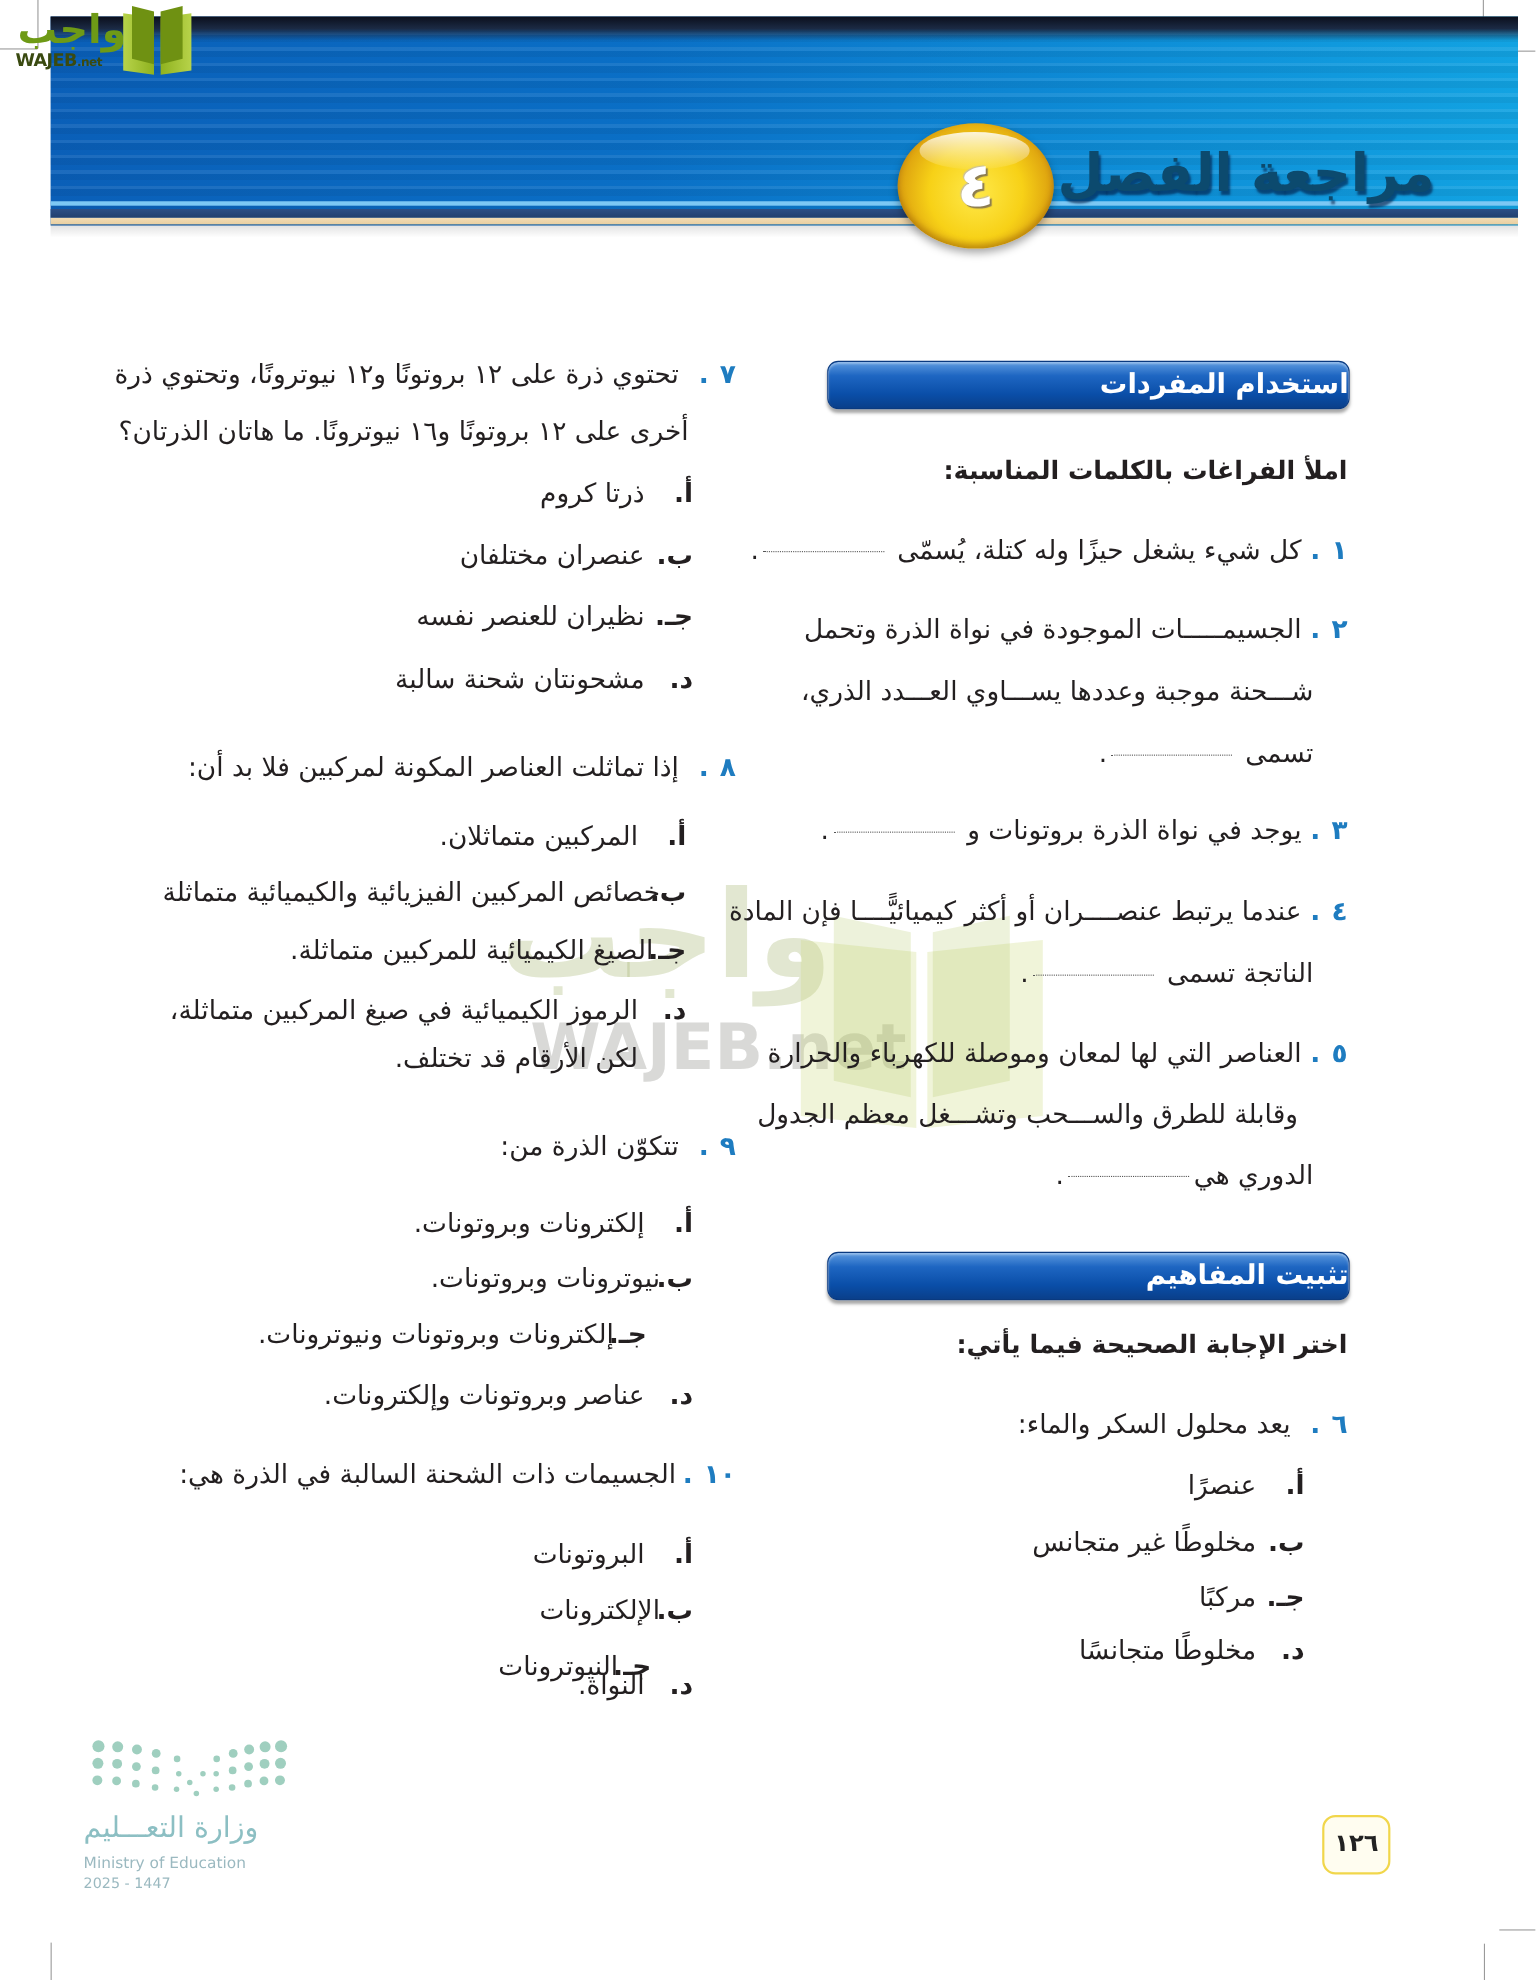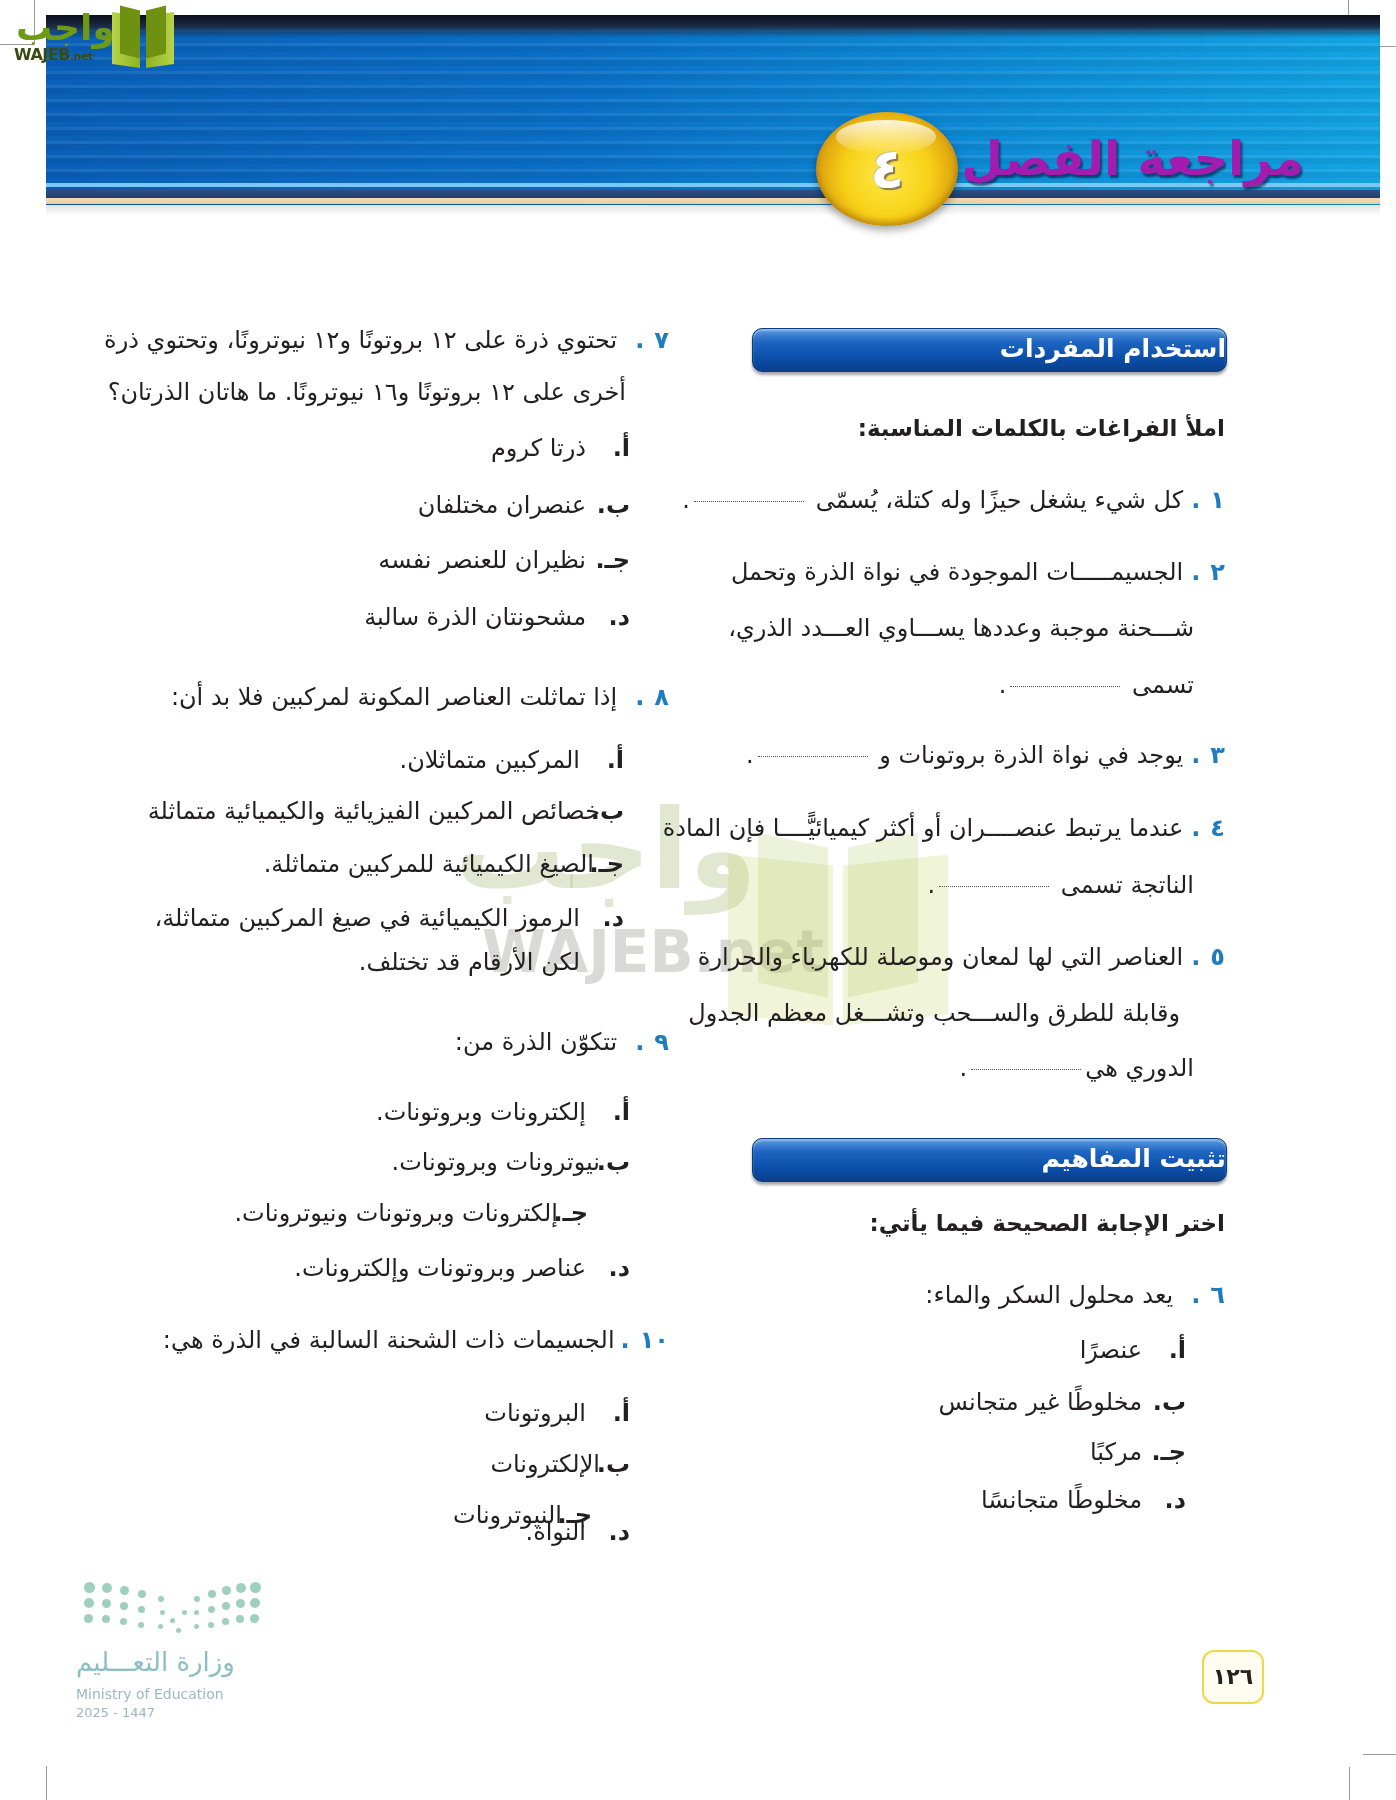--- a/index.html
+++ b/index.html
@@ -21,21 +21,21 @@
   .banner-top {
     position:absolute; left:46px; top:15px; width:1334px; height:22px;
     background:linear-gradient(180deg, #0b0f1c 0%, #1b2a44 50%, rgba(20,60,110,0) 100%);
   }
   .banner-line1 { position:absolute; left:46px; top:183px; width:1334px; height:4px; background:#7cc8f4; }
   .banner-line2 { position:absolute; left:46px; top:190px; width:1334px; height:8px; background:linear-gradient(180deg,#2c4f86,#22406e); }
   .banner-line3 { position:absolute; left:46px; top:198px; width:1334px; height:6px; background:linear-gradient(180deg,#f3dcb3,#e8cfa2); }
   .banner-shadow { position:absolute; left:46px; top:204px; width:1334px; height:12px; background:linear-gradient(180deg, rgba(0,0,0,0.12), rgba(0,0,0,0)); }
   .chapter-title {
     position:absolute; right:92px; top:118px; height:80px; line-height:80px;
-    font-size:48px; font-weight:bold; color:#a21caf; direction:rtl;
+    font-size:48px; font-weight:bold; color:#0c4a6e; direction:rtl;
     text-shadow: 2px 3px 2px rgba(0,20,60,0.6);
   }
   .chapter-badge {
     position:absolute; left:816px; top:112px; width:142px; height:114px;
     border-radius:50%;
     background:radial-gradient(circle at 50% 55%, #ffe94a 0%, #f7d117 45%, #e0a710 70%, #a8661c 100%);
     box-shadow: 0 4px 8px rgba(0,0,0,0.35), inset 0 -4px 6px rgba(120,60,0,0.4);
   }
   .chapter-badge::before {
     content:""; position:absolute; left:20px; top:8px; width:100px; height:34px;
@@ -198,21 +198,21 @@
 <div class="line" style="right:210px; top:1434px;"><span class="opt-letter">جـ.</span><span>مركبًا</span></div>
 <div class="line" style="right:210px; top:1482px;text-align:right;"><span class="opt-letter">د.</span><span>مخلوطًا متجانسًا</span></div>
 
 <div class="line" style="right:727px; top:322px;">
   <span class="qnum">٧</span><span class="qnum" style="margin:0 0 0 18px;">.</span><span>تحتوي ذرة على ١٢ بروتونًا و١٢ نيوترونًا، وتحتوي ذرة</span>
 </div>
 <div class="line" style="right:770px; top:374px;">أخرى على ١٢ بروتونًا و١٦ نيوترونًا. ما هاتان الذرتان؟</div>
 <div class="line" style="right:766px; top:430px;"><span class="opt-letter">أ.</span><span>ذرتا كروم</span></div>
 <div class="line" style="right:766px; top:487px;"><span class="opt-letter">ب.</span><span>عنصران مختلفان</span></div>
 <div class="line" style="right:766px; top:542px;"><span class="opt-letter">جـ.</span><span>نظيران للعنصر نفسه</span></div>
-<div class="line" style="right:766px; top:599px;"><span class="opt-letter">د.</span><span>مشحونتان الذرة سالبة</span></div>
+<div class="line" style="right:766px; top:599px;"><span class="opt-letter">د.</span><span>مشحونتان شحنة سالبة</span></div>
 
 <div class="line" style="right:727px; top:679px;">
   <span class="qnum">٨</span><span class="qnum" style="margin:0 0 0 18px;">.</span><span>إذا تماثلت العناصر المكونة لمركبين فلا بد أن:</span>
 </div>
 <div class="line" style="right:772px; top:742px;"><span class="opt-letter">أ.</span><span>المركبين متماثلان.</span></div>
 <div class="line" style="right:772px; top:793px;"><span class="opt-letter" style="width:24px;">ب.</span><span>خصائص المركبين الفيزيائية والكيميائية متماثلة</span></div>
 <div class="line" style="right:772px; top:846px;"><span class="opt-letter" style="width:30px;">جـ.</span><span>الصيغ الكيميائية للمركبين متماثلة.</span></div>
 <div class="line" style="right:772px; top:900px;"><span class="opt-letter">د.</span><span>الرموز الكيميائية في صيغ المركبين متماثلة،</span></div>
 <div class="line" style="right:816px; top:944px;">لكن الأرقام قد تختلف.</div>
 

